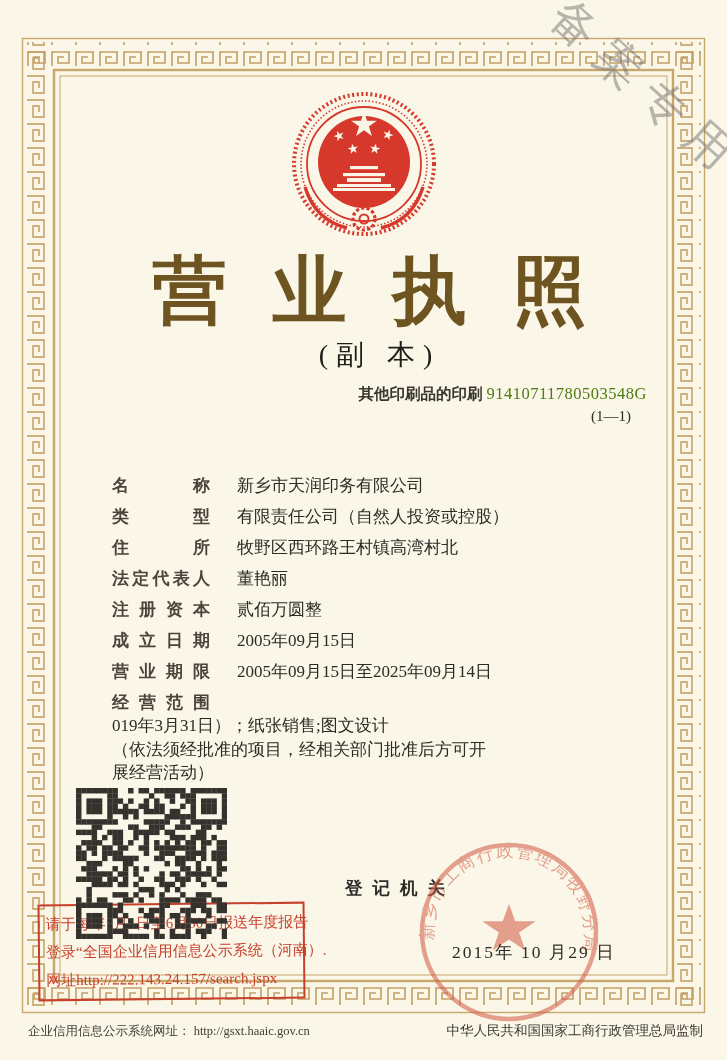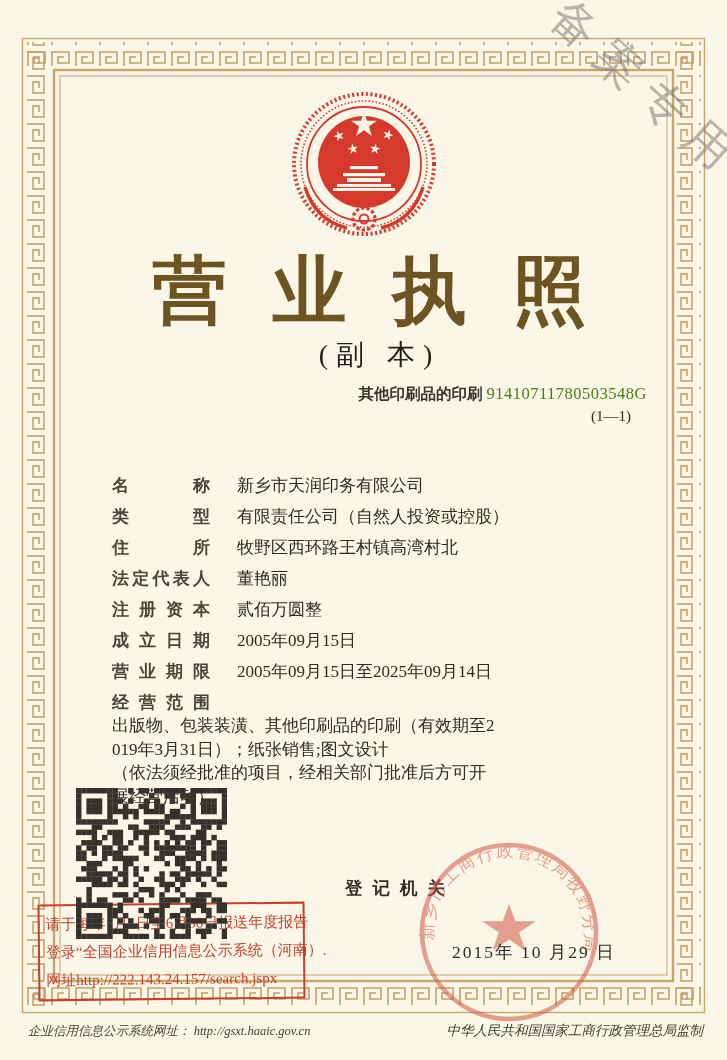--- a/index.html
+++ b/index.html
@@ -34,21 +34,21 @@
   .stamp{position:absolute;left:38px;top:903px;width:252px;padding:4px 5px 5px 6px;z-index:2;
      border:2.5px solid #c7402c;transform:rotate(-.6deg);color:#c7402c;
      font-size:15px;line-height:28px;white-space:nowrap;}
   
   .regorg{position:absolute;left:345px;top:876px;font-family:"Liberation Sans",sans-serif;
      font-weight:bold;font-size:17.5px;letter-spacing:10px;color:#2f2b26;z-index:1;}
   .regdate{position:absolute;left:452px;top:940px;font-size:17.5px;letter-spacing:2px;color:#2f2b26;z-index:4;}
   .seal{position:absolute;left:403px;top:826px;width:212px;height:212px;opacity:.58;z-index:2;}
   
   .footer{position:absolute;left:28px;right:24px;top:1022px;display:flex;
-     justify-content:space-between;align-items:center;z-index:1;font-style:italic;}
+     justify-content:space-between;align-items:center;z-index:1;}
   .footer .fl{font-size:12.5px;color:#44403a;}
   .footer .fr{font-size:13.5px;color:#3c3831;}
   .frame,.emblem{pointer-events:none;}
 </style>
 </head>
 <body>
 
 <div class="page">
 
   <svg class="abs frame" width="727" height="1060" viewBox="0 0 727 1060" style="left:0;top:0;z-index:0;">
@@ -131,21 +131,20 @@
       <div class="flabel">成立日期</div>
       <div class="fvalue">2005年09月15日</div>
     </div>
     <div class="frow">
       <div class="flabel">营业期限</div>
       <div class="fvalue">2005年09月15日至2025年09月14日</div>
     </div>
     <div class="frow" style="margin-top:3px;flex-direction:column;">
       <div class="flabel">经营范围</div>
       <div class="fvalue">
-        <div class="scope-line">出版物、包装装潢、其他印刷品的印刷（有效期至2</div>
         <div class="scope-line">019年3月31日）；纸张销售;图文设计</div>
         <div class="scope-line">（依法须经批准的项目，经相关部门批准后方可开</div>
         <div class="scope-line">展经营活动）</div>
       </div>
     </div>
   </div>
 
   <div class="qr"><svg width="151" height="151" viewBox="0 0 150.8 150.8" fill="#35322d">
         <rect x="0" y="0" width="5.45" height="5.45"></rect>
         <rect x="5.2" y="0" width="5.45" height="5.45"></rect>

